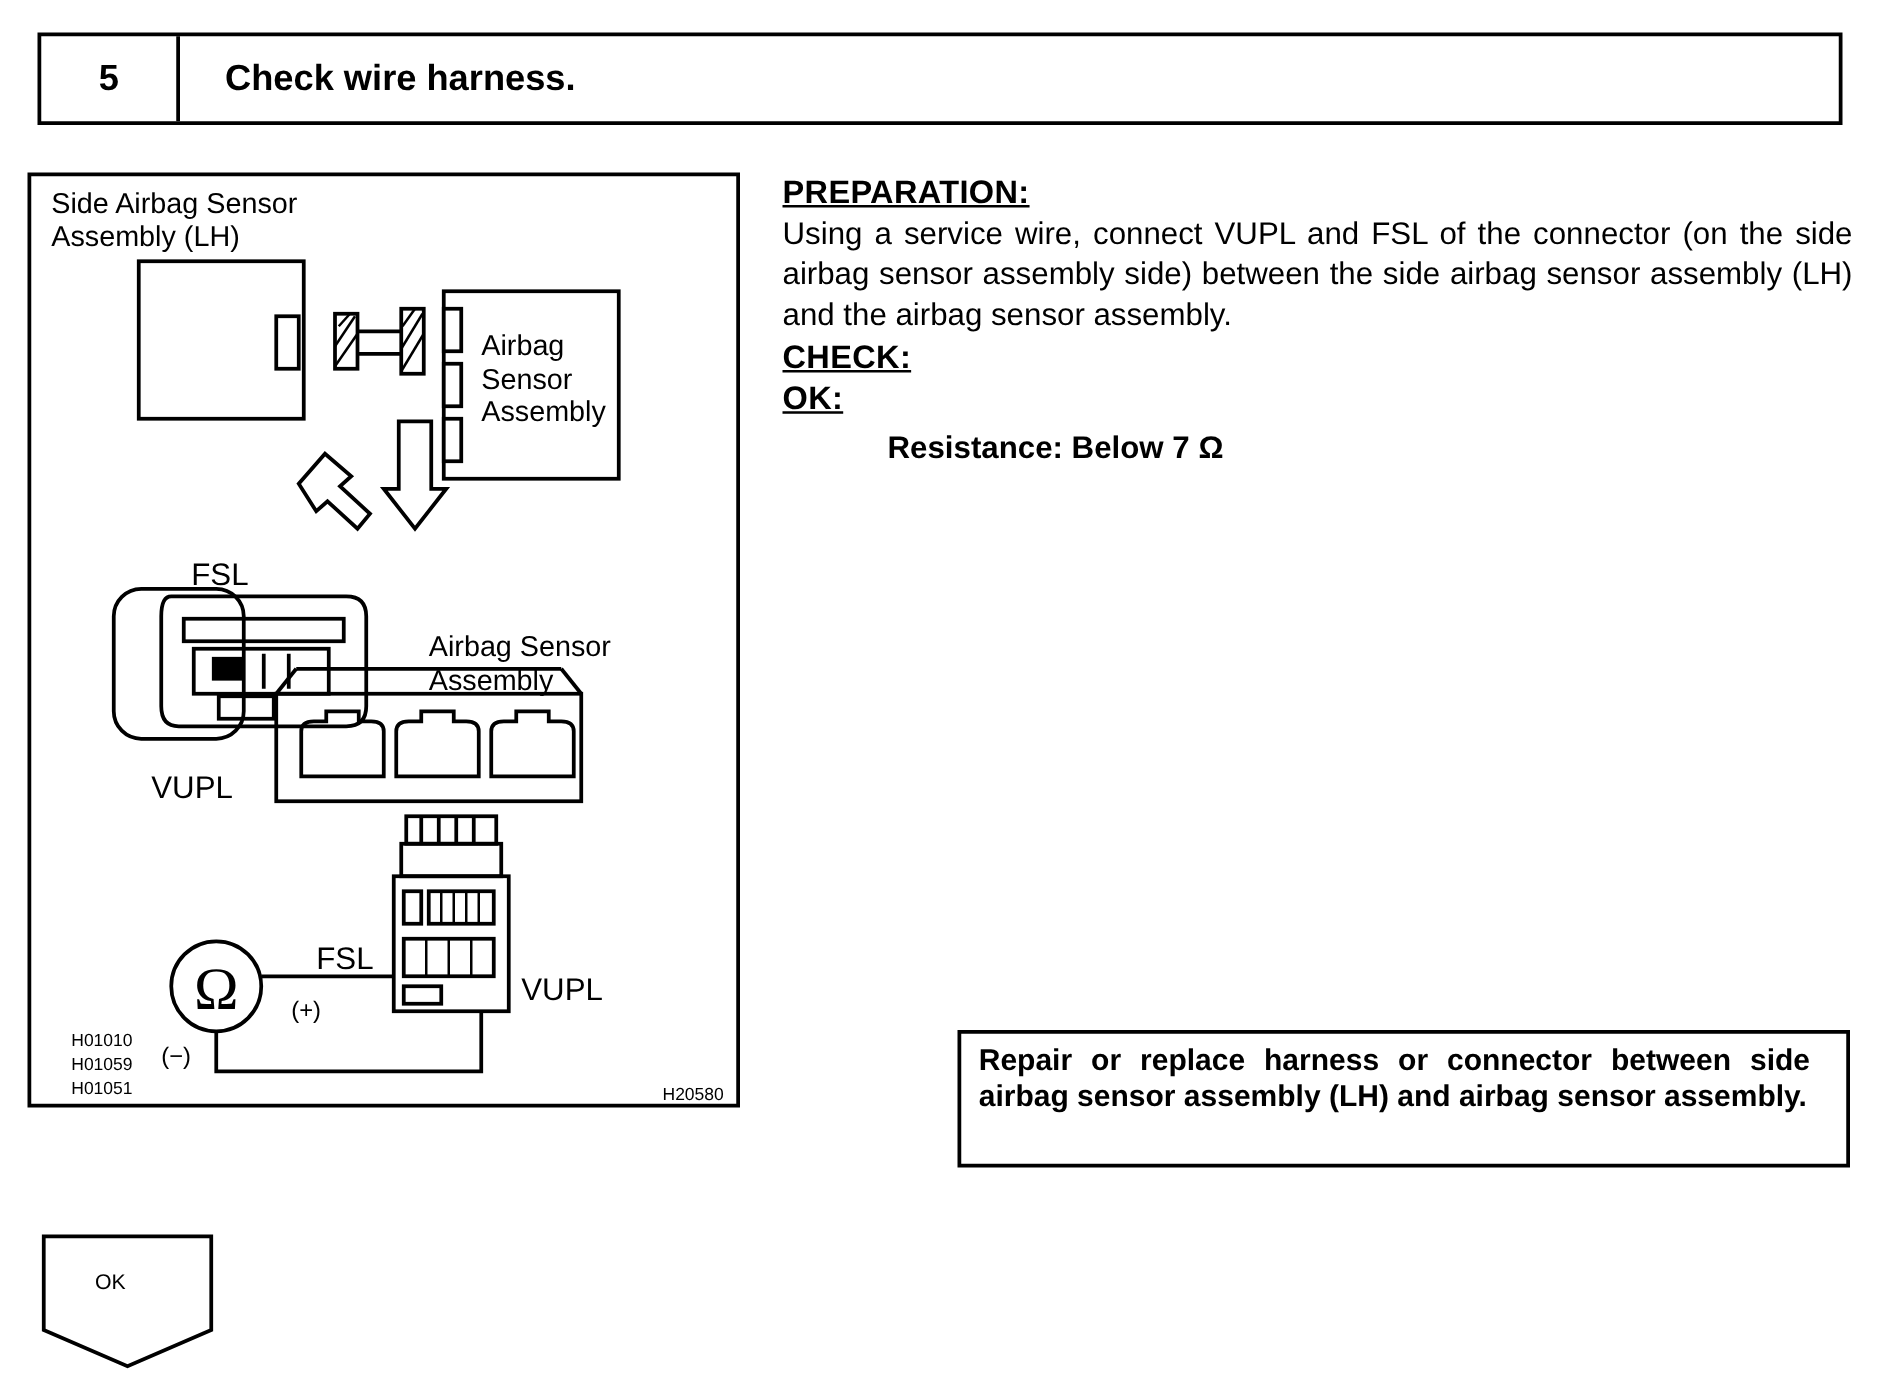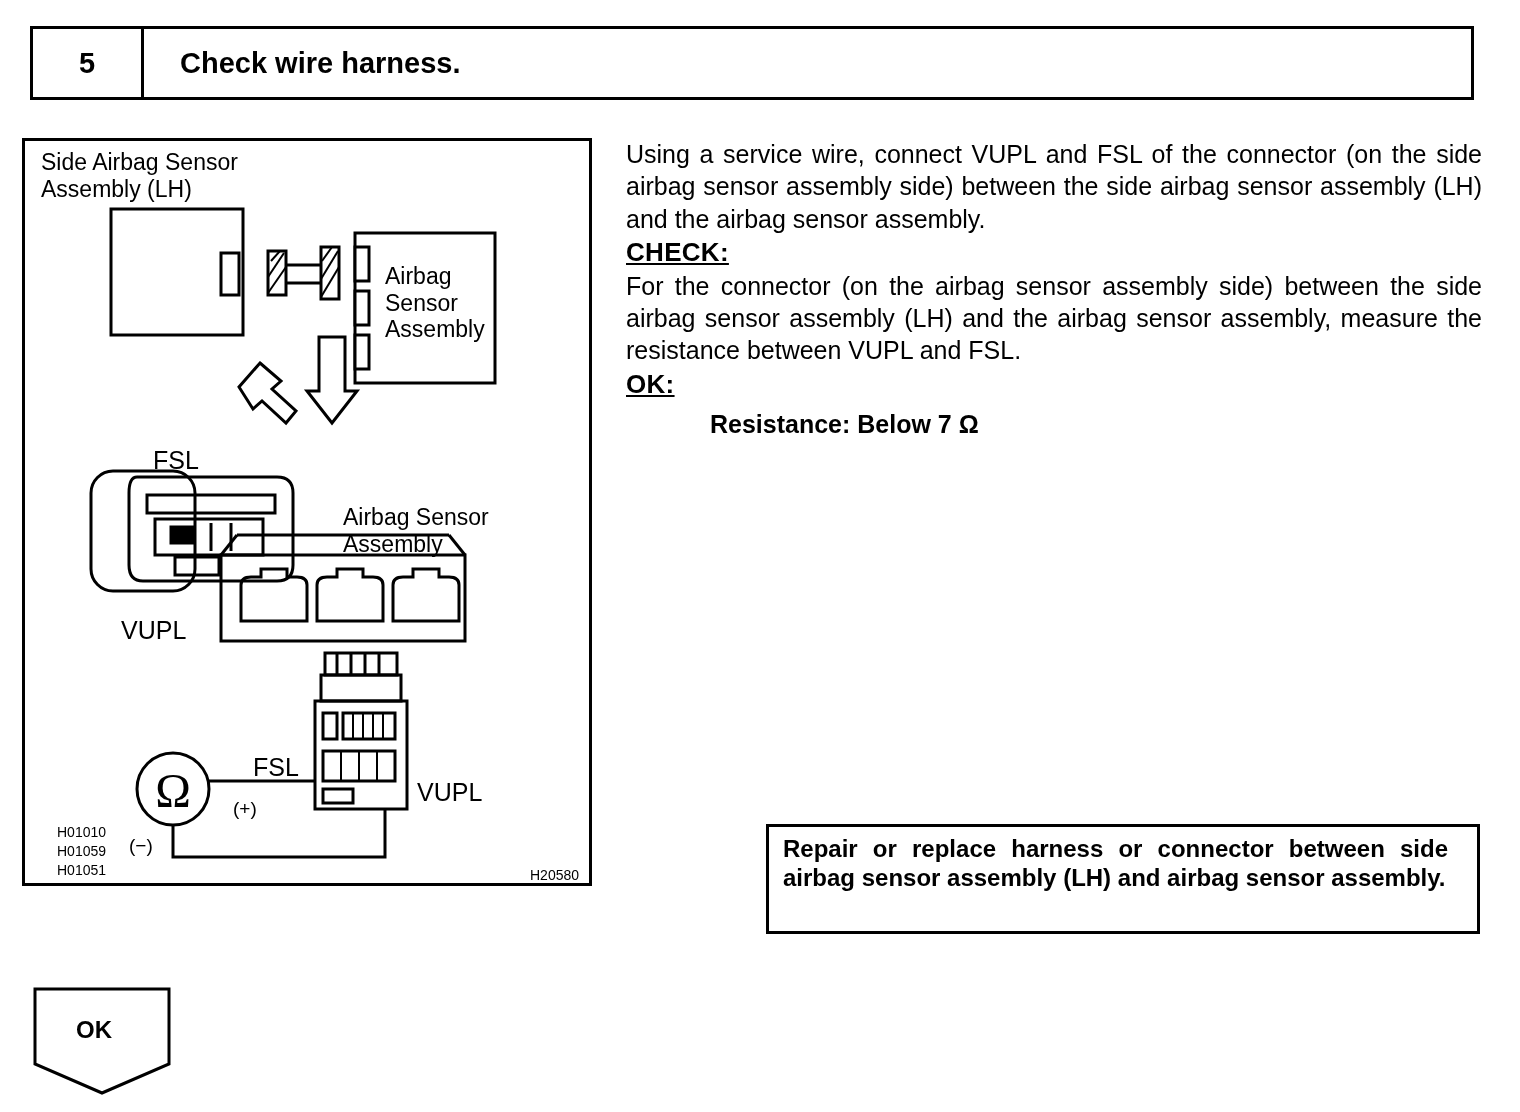--- a/index.html
+++ b/index.html
@@ -148,22 +148,22 @@
     position: absolute;
     left: 32px;
     top: 986px;
     width: 140px;
     height: 110px;
   }
   .ok-label {
     position: absolute;
     left: 44px;
     top: 30px;
-    font-size: 24px;
-    font-weight: bold;
+    font-size: 17px;
+    font-weight: normal;
   }
 </style>
 </head>
 <body>
 
 <div class="step-header">
   <div class="step-num">5</div>
   <div class="step-title">Check wire harness.</div>
 </div>
 
@@ -261,23 +261,23 @@
   <div class="fig-label" id="lbl-vupl-bottom">VUPL</div>
   <div class="fig-label" id="lbl-plus">(+)</div>
   <div class="fig-label" id="lbl-minus">(−)</div>
   <div class="fig-code" id="code-list" style="white-space:pre-line;">H01010
 H01059
 H01051</div>
   <div class="fig-code" id="code-right">H20580</div>
 </div>
 
 <div class="right-col">
+  <div class="head-underline">PREPARATION:</div>
   <p class="body-par">Using a service wire, connect VUPL and FSL of the connector (on the side airbag sensor assembly side) between the side airbag sensor assembly (LH) and the airbag sensor assembly.</p>
   <div class="head-underline">CHECK:</div>
-  <p class="body-par">For the connector (on the airbag sensor assembly side) between the side airbag sensor assembly (LH) and the airbag sensor assembly, measure the resistance between VUPL and FSL.</p>
   <div class="head-underline">OK:</div>
   <div class="ok-value">Resistance: Below 7 Ω</div>
 </div>
 
 <div class="ng-wrap">
   <div class="ng-text-box">Repair or replace harness or connector between side airbag sensor assembly (LH) and airbag sensor assembly.</div>
 </div>
 
 <div class="ok-wrap">
   <svg width="140" height="110" viewBox="0 0 140 110">

